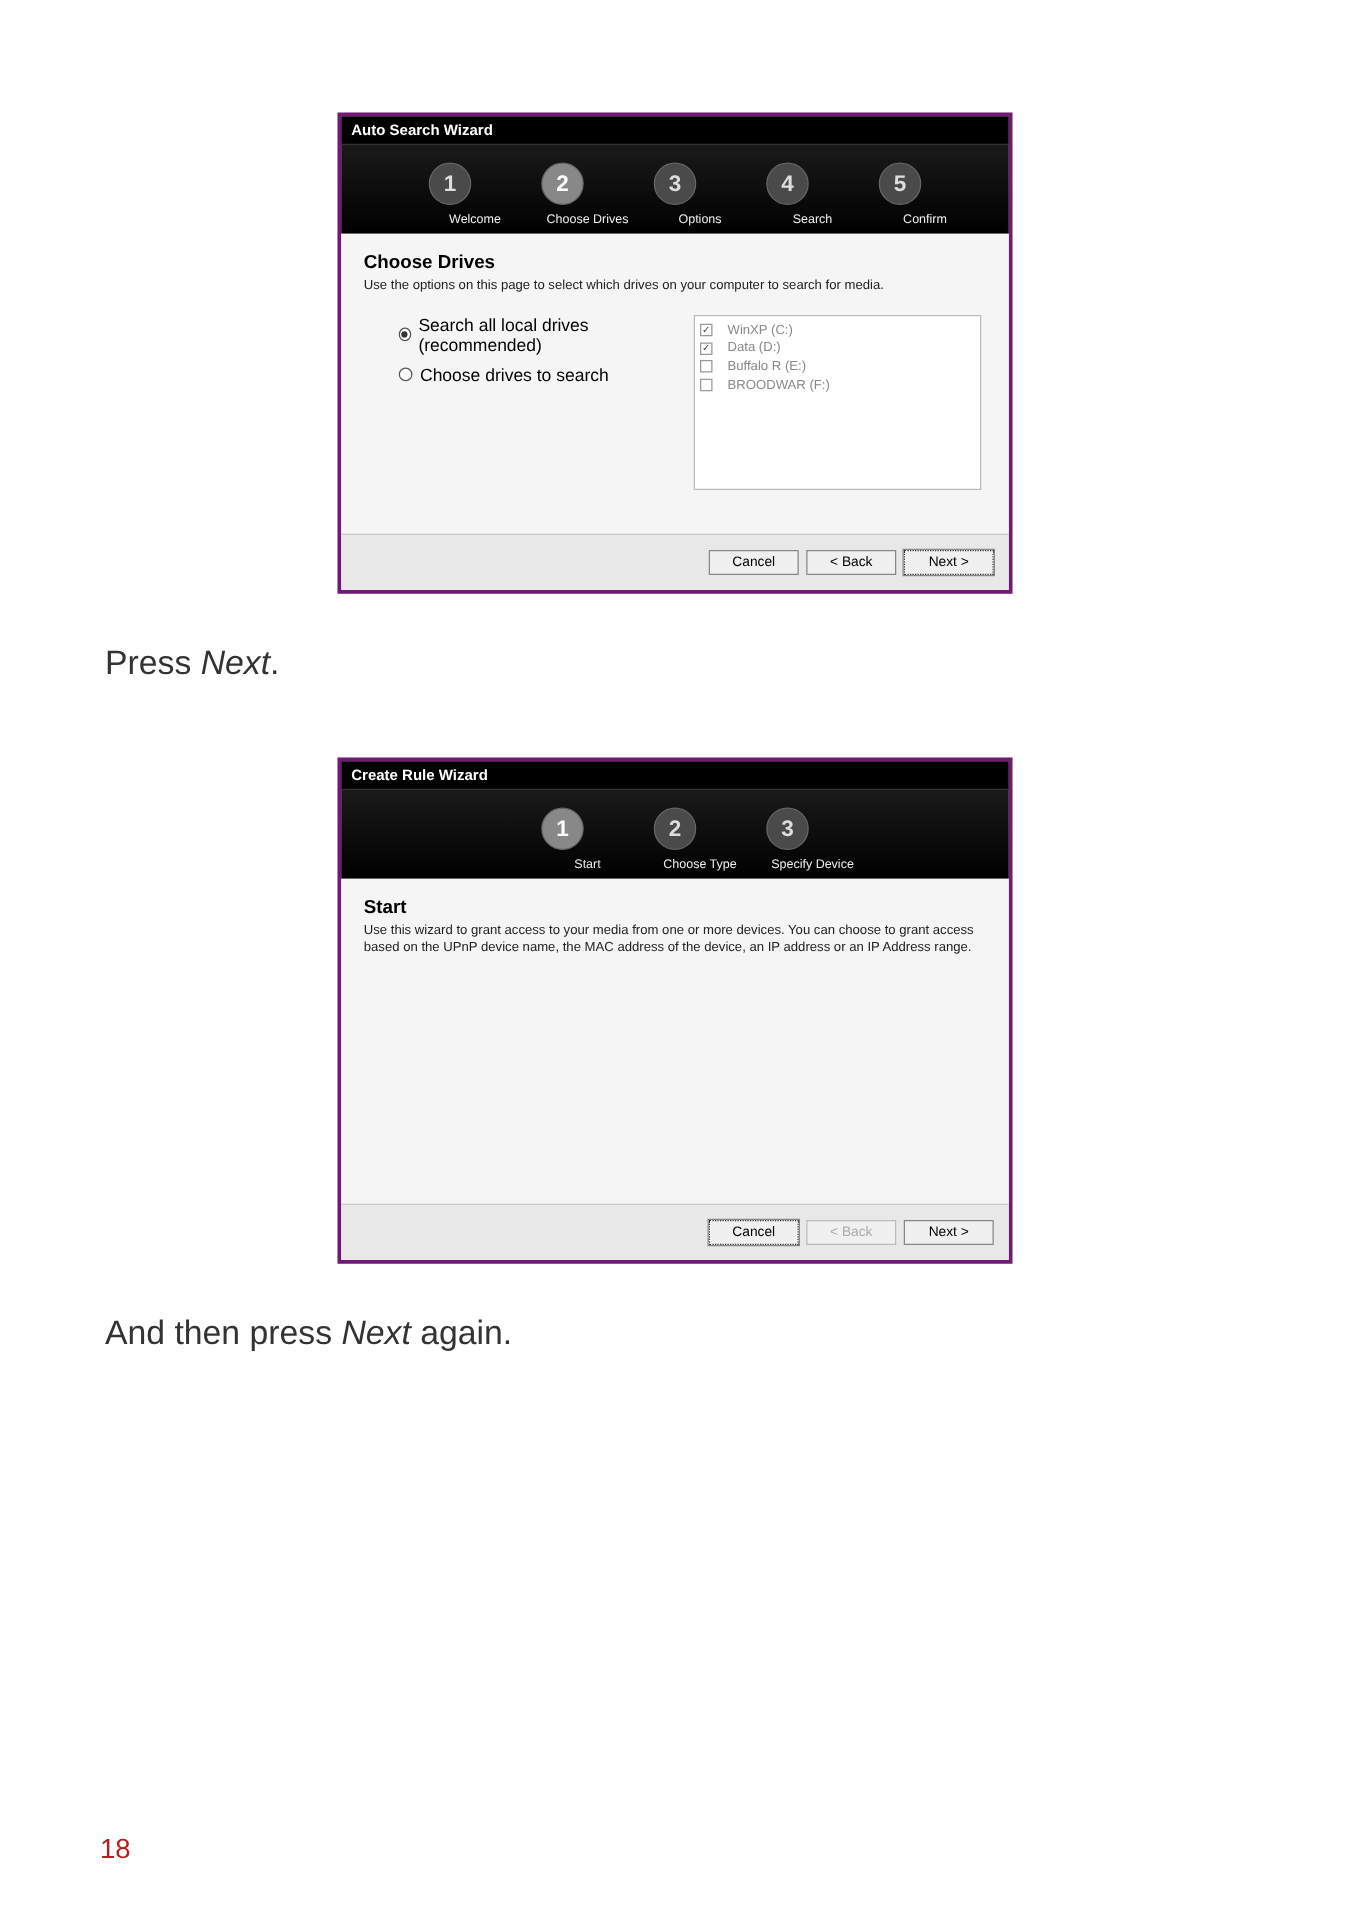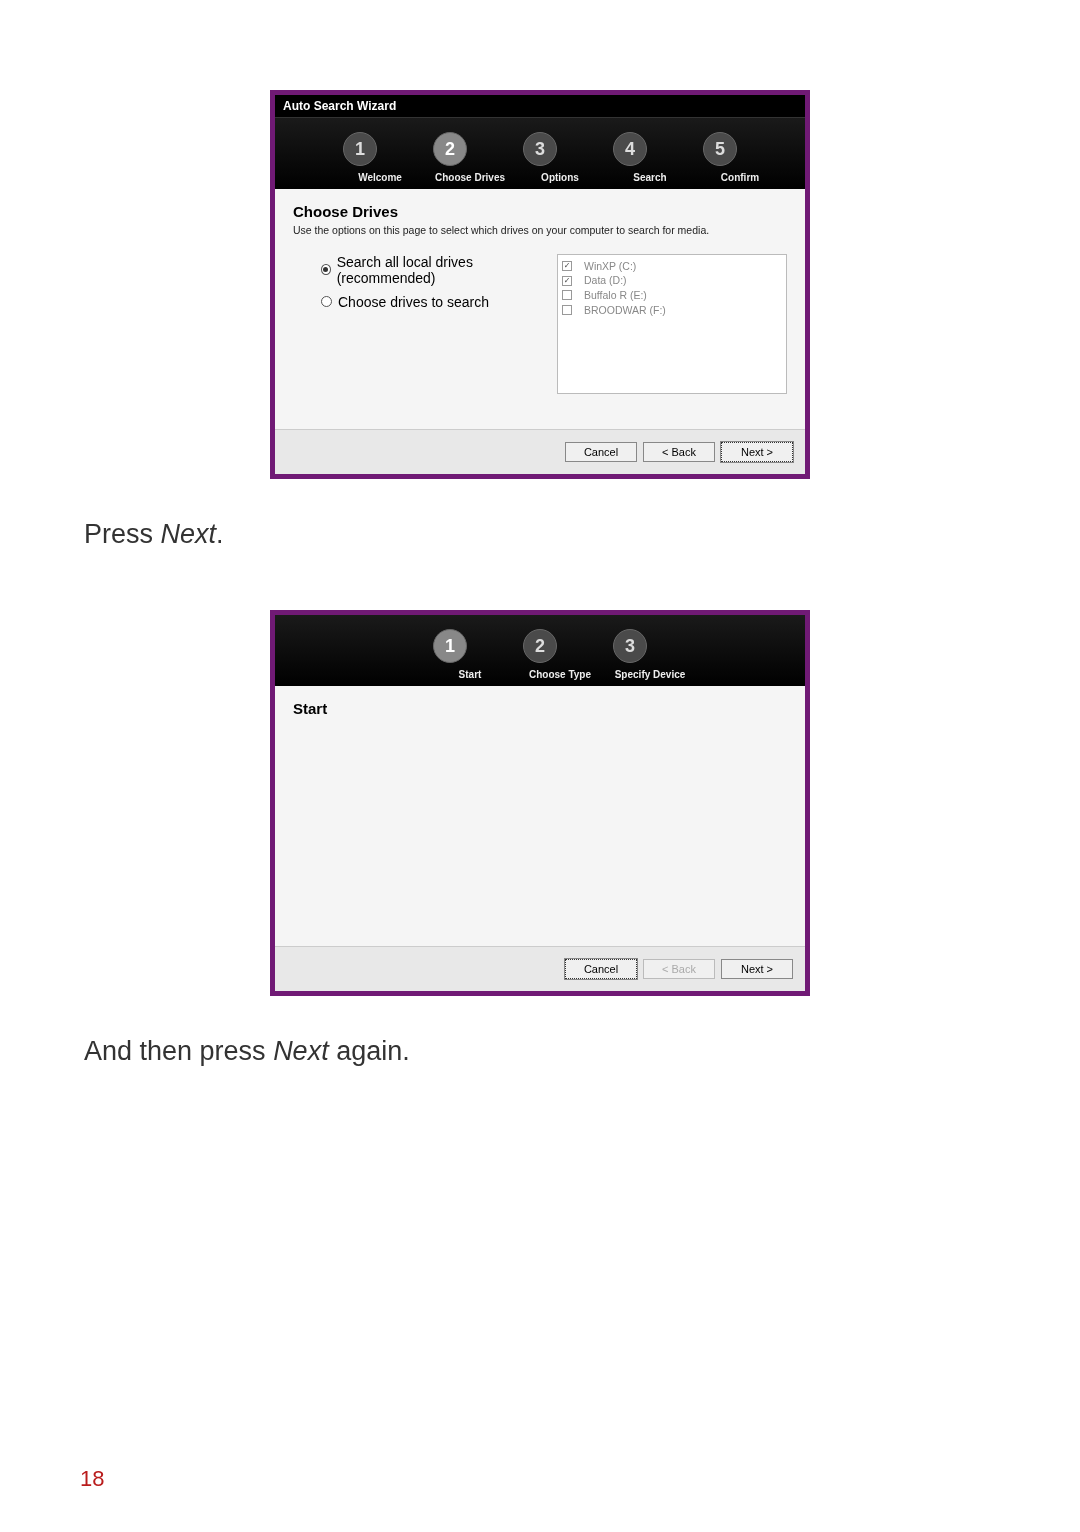--- a/index.html
+++ b/index.html
@@ -8,21 +8,21 @@
     height: 1532px;
     background: #fff;
     font-family: Arial, Helvetica, sans-serif;
     padding: 90px 80px 40px 80px;
     color: #000;
   }
 
   .wizard {
     width: 540px;
     margin: 0 auto;
-    border: 5px solid #701a75;
+    border: 3px solid #701a75;
     background: #efefef;
   }
   .wizard-titlebar {
     background: #000;
     color: #fff;
     font-size: 12px;
     font-weight: bold;
     padding: 4px 8px;
     border-bottom: 1px solid #333;
   }
@@ -56,21 +56,21 @@
     margin-bottom: 6px;
     border: 1px solid #666;
   }
   .step.active .step-circle {
     background: #888;
     color: #fff;
   }
   .step-label {
     font-size: 10px;
     color: #eee;
-    font-weight: bold;
+    font-weight: normal;
     white-space: nowrap;
     margin-left: 40px;
   }
 
   .wizard-body {
     background: #f5f5f5;
     padding: 14px 18px;
     min-height: 240px;
   }
   .section-title {
@@ -262,38 +262,40 @@
     <div class="btn">&lt; Back</div>
     <div class="btn default">Next &gt;</div>
   </div>
 </div>
 
 <div class="caption">
   <span>Press </span><span class="em">Next</span><span>.</span>
 </div>
 
 <div class="wizard">
+  <div class="wizard-titlebar">Create Rule Wizard</div>
   <div class="wizard-header">
     <div class="steps">
       <div class="step active">
         <div class="step-circle">1</div>
         <div class="step-label">Start</div>
       </div>
       <div class="step">
         <div class="step-circle">2</div>
         <div class="step-label">Choose Type</div>
       </div>
       <div class="step">
         <div class="step-circle">3</div>
         <div class="step-label">Specify Device</div>
       </div>
     </div>
   </div>
   <div class="wizard-body tall">
     <div class="section-title">Start</div>
+    <div class="section-desc">Use this wizard to grant access to your media from one or more devices. You can choose to grant access based on the UPnP device name, the MAC address of the device, an IP address or an IP Address range.</div>
   </div>
   <div class="wizard-footer">
     <div class="btn default">Cancel</div>
     <div class="btn disabled">&lt; Back</div>
     <div class="btn">Next &gt;</div>
   </div>
 </div>
 
 <div class="caption">
   <span>And then press </span><span class="em">Next</span><span> again.</span>

